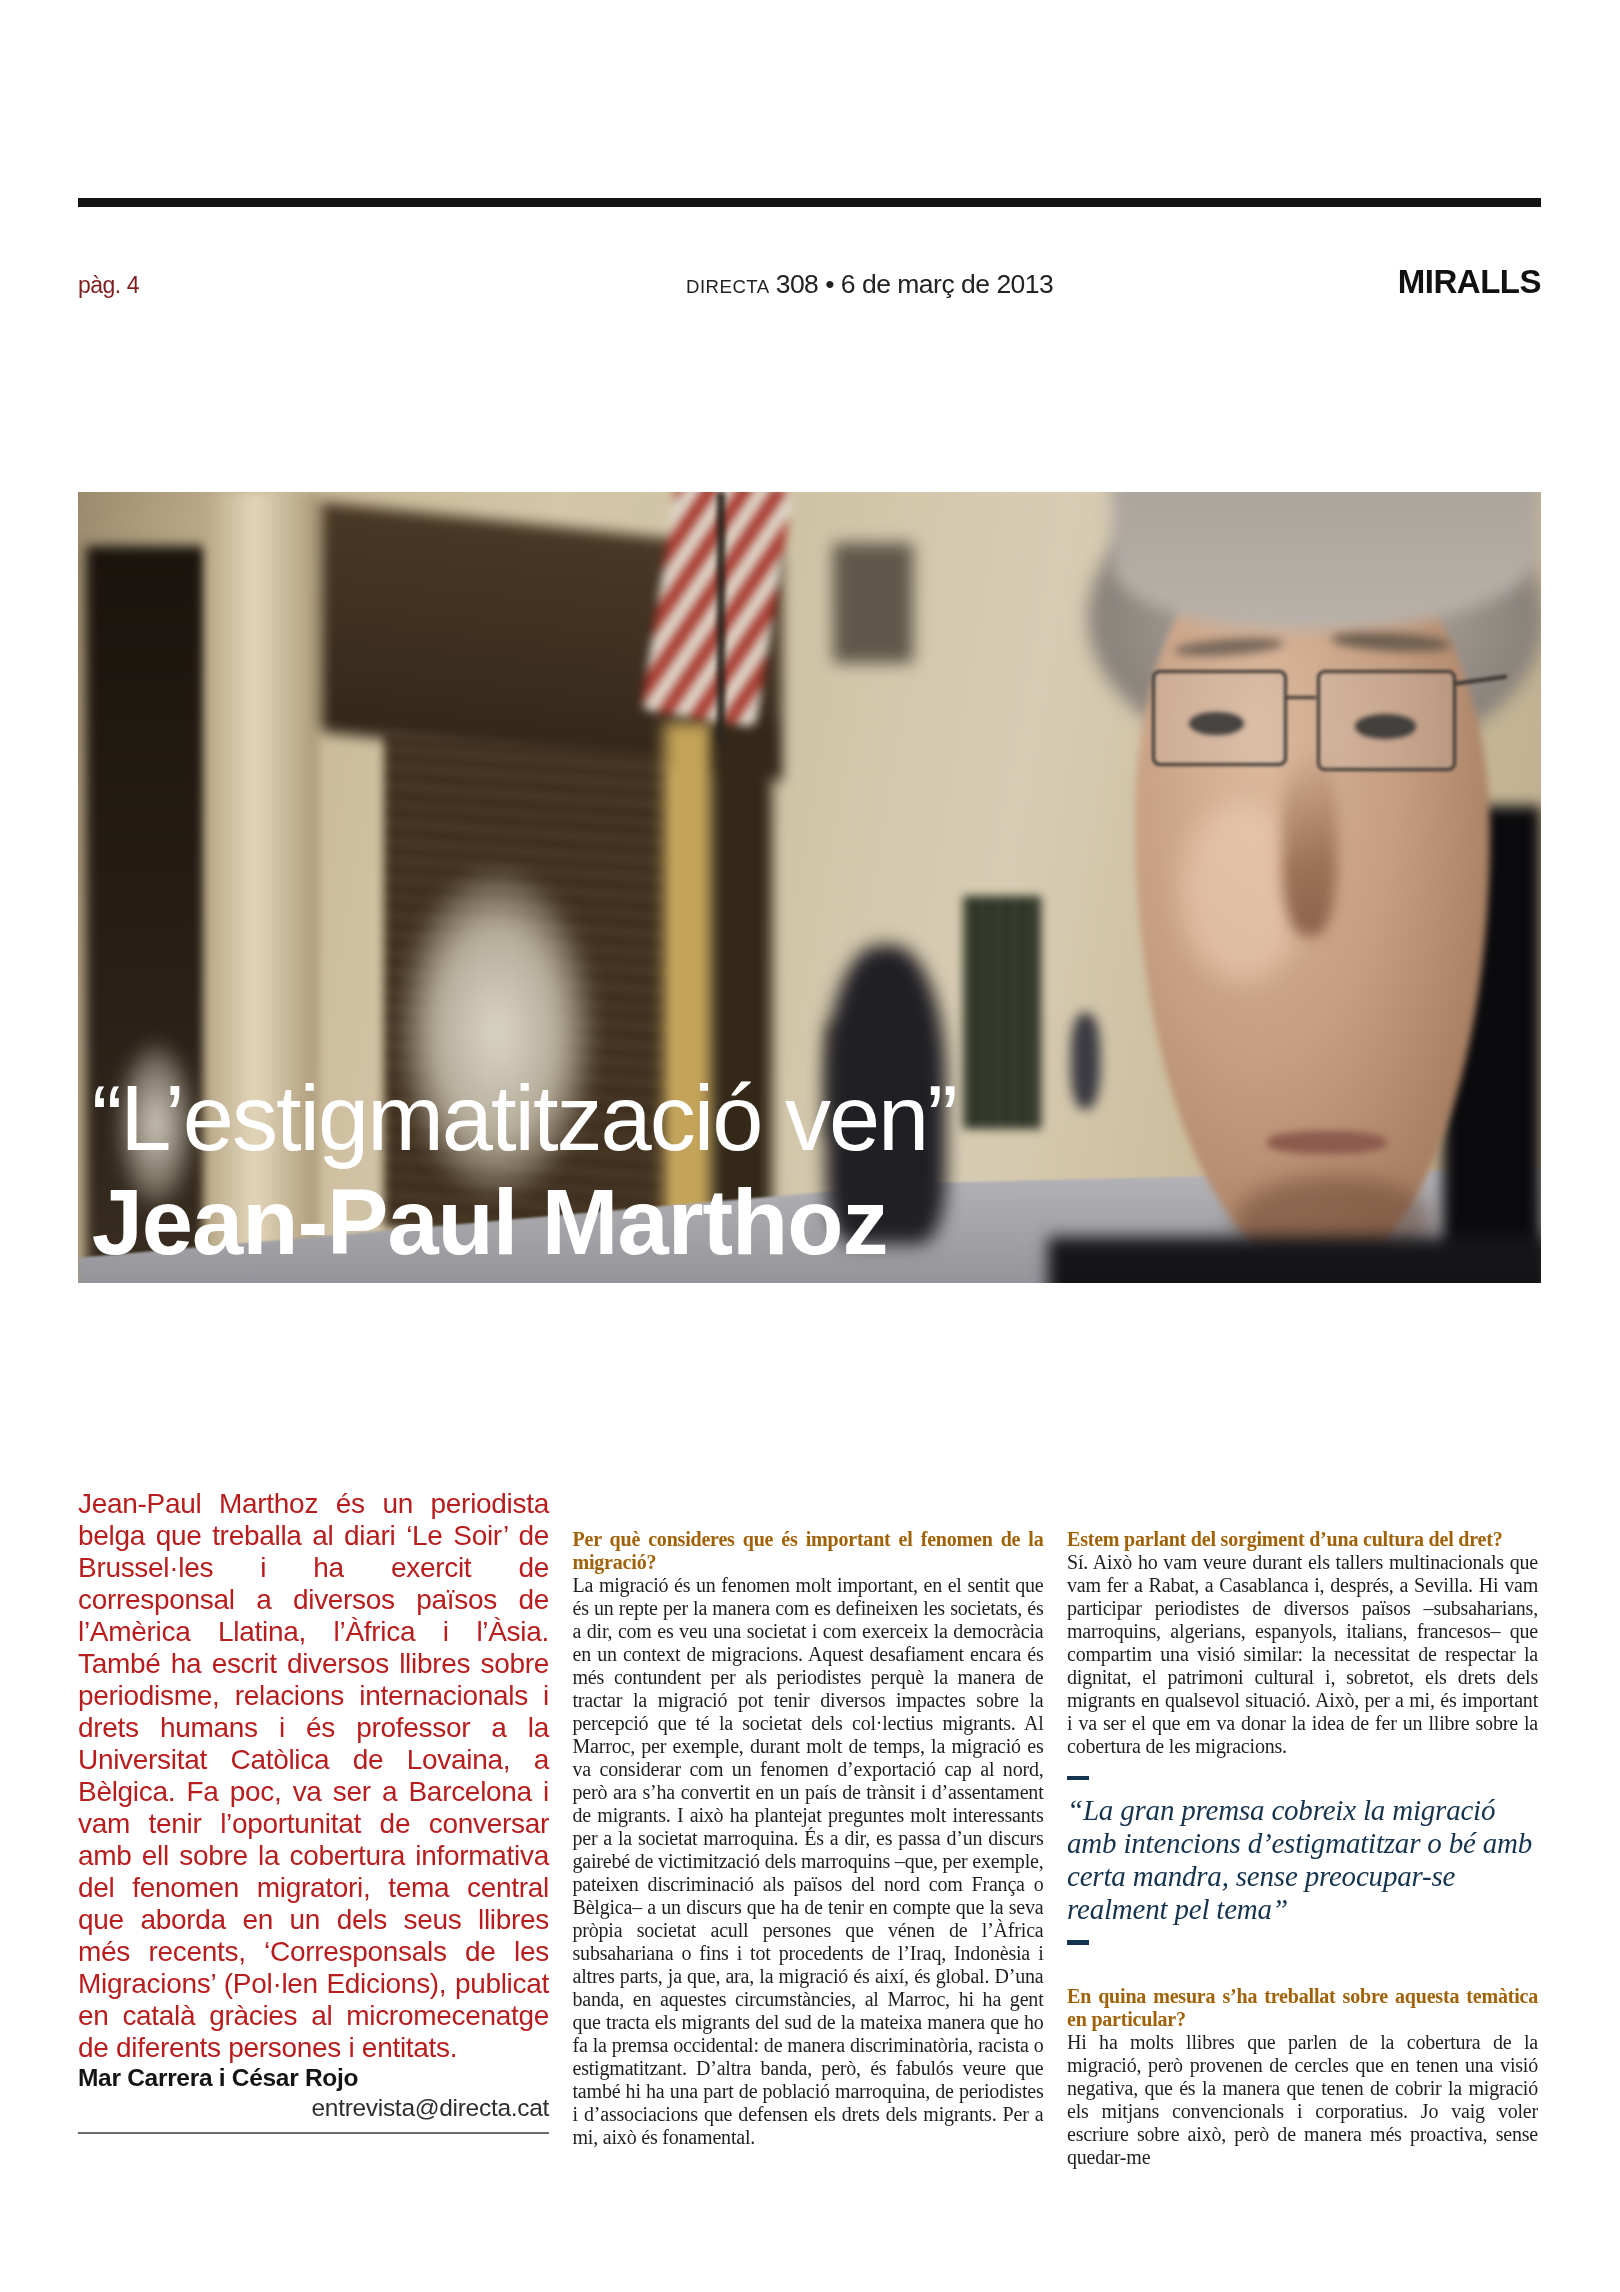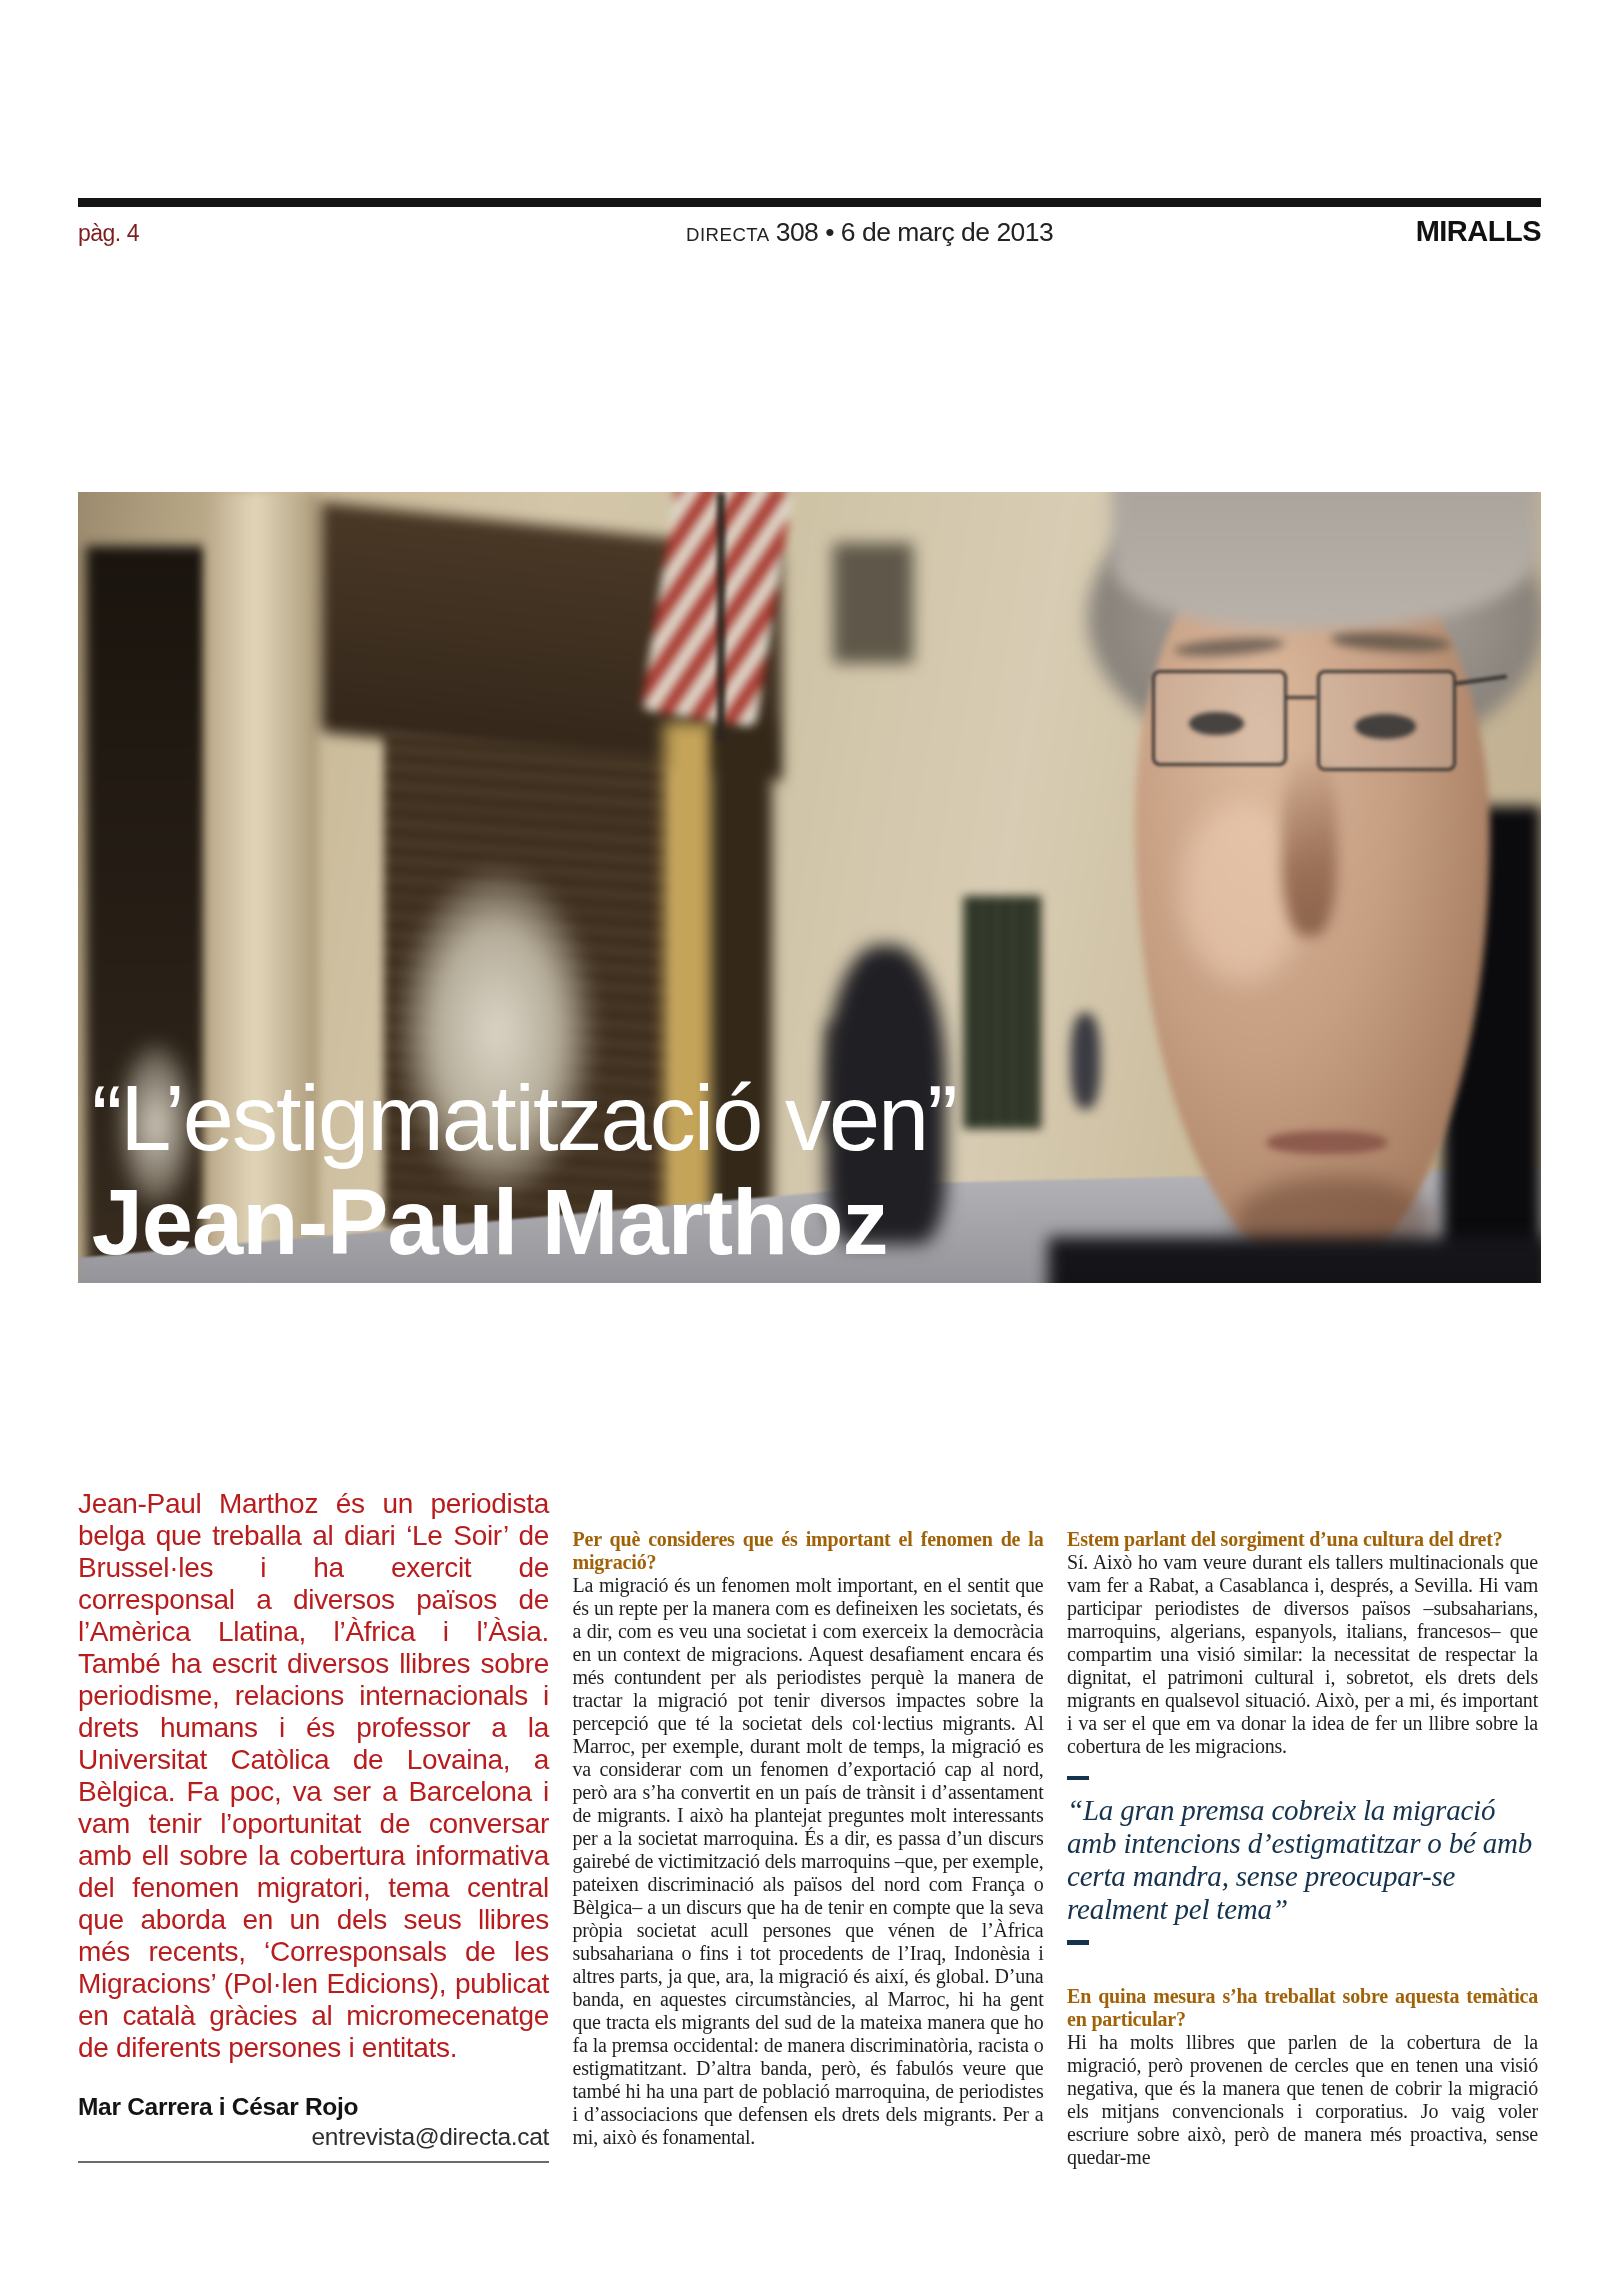--- a/index.html
+++ b/index.html
@@ -16,21 +16,21 @@
     background:#141414;
   }
   .masthead {
     position:absolute; left:78px; top:215px; width:1463px;
     display:flex; align-items:baseline; justify-content:space-between;
   }
   .masthead .pg   { font-weight:400; font-size:23px; letter-spacing:-0.5px; color:#7f1d1d; flex:1; }
   .masthead .mid  { flex:1; text-align:right; white-space:nowrap; color:#222; }
   .masthead .mid .brand { font-size:18.6px; letter-spacing:0.5px; }
   .masthead .mid .issue { font-size:26.5px; letter-spacing:-0.5px; margin-left:5.9px; }
-  .masthead .sec  { font-weight:700; font-size:29px; letter-spacing:-0.5px; color:#111; flex:1; text-align:right; }
+  .masthead .sec  { font-weight:700; font-size:33px; letter-spacing:-0.5px; color:#111; flex:1; text-align:right;margin-top:48px; }
 
   
   .photo {
     position:absolute; left:78px; top:492px; width:1463px; height:791px;
     overflow:hidden;
     background:linear-gradient(100deg,#9b8a6d 0%,#c8b795 12%,#d3c6a9 30%,#cfc3a6 45%,#d8cdb4 62%,#cbbc9d 78%,#bfae8f 100%);
   }
   .photo > div { position:absolute; }
   .ph-dark-door { left:7.8px; top:54px; width:129px; height:755px;
     background:linear-gradient(180deg,#1a140e,#2a2118 65%,#3a2e20); filter:blur(5.9px); }
@@ -110,21 +110,21 @@
   .columns {
     position:absolute; left:78px; top:1488px; width:1463px;
     display:flex; gap:23.5px;
   }
   .col { width:471px; }
 
   .intro {
     font-size:28px; line-height:32px; text-align:justify;
     letter-spacing:-0.3px; color:#b91c1c; hyphens:auto;
   }
-  .byline { margin-top:29px; }
+  .byline { }
   .by-name { font-weight:700; font-size:24.5px; color:#141414; letter-spacing:-0.3px; }
   .by-email { font-size:24.5px; color:#2e2e2e; letter-spacing:-0.3px; margin-top:2px;text-align:right; }
   .by-rule { margin-top:9.8px; border-top:2px solid #6b6b6b; width:100%; }
 
   .col-serif { font-family:"Liberation Serif", serif; font-size:20px; line-height:23px;
     text-align:justify; letter-spacing:-0.2px; color:#1f1f1f; hyphens:auto; }
   .col-serif .q { font-weight:700; color:#a16207;margin-top:40px; }
   .col-serif .a { margin-bottom:17.6px; }
   .quote-dash { width:21.6px; height:4.9px; background:#16334e; margin:2px 0 13.7px; }
   .quote-dash.bottom { margin:13.7px 0 23.5px; }

